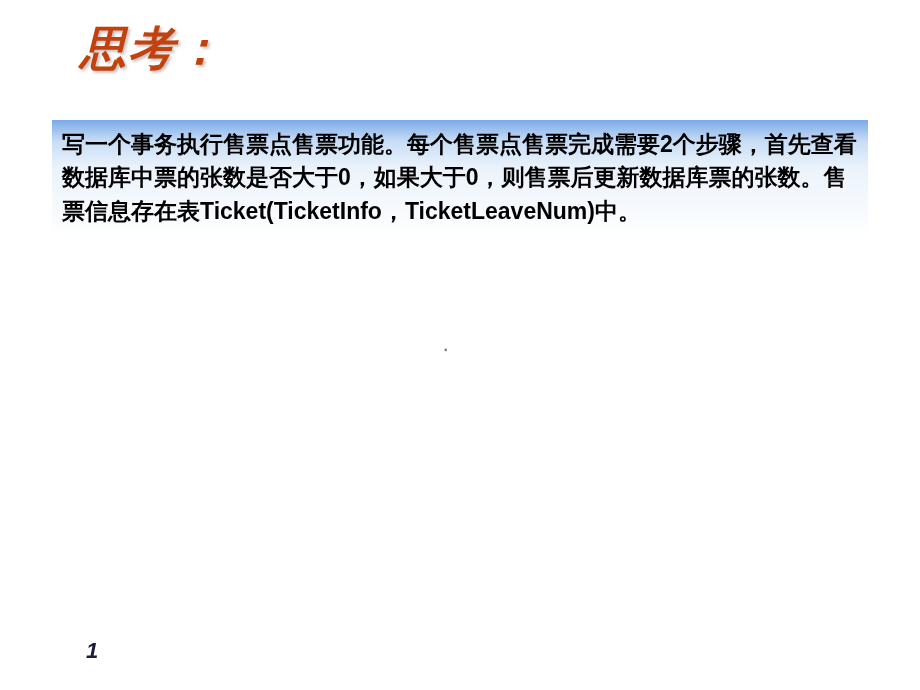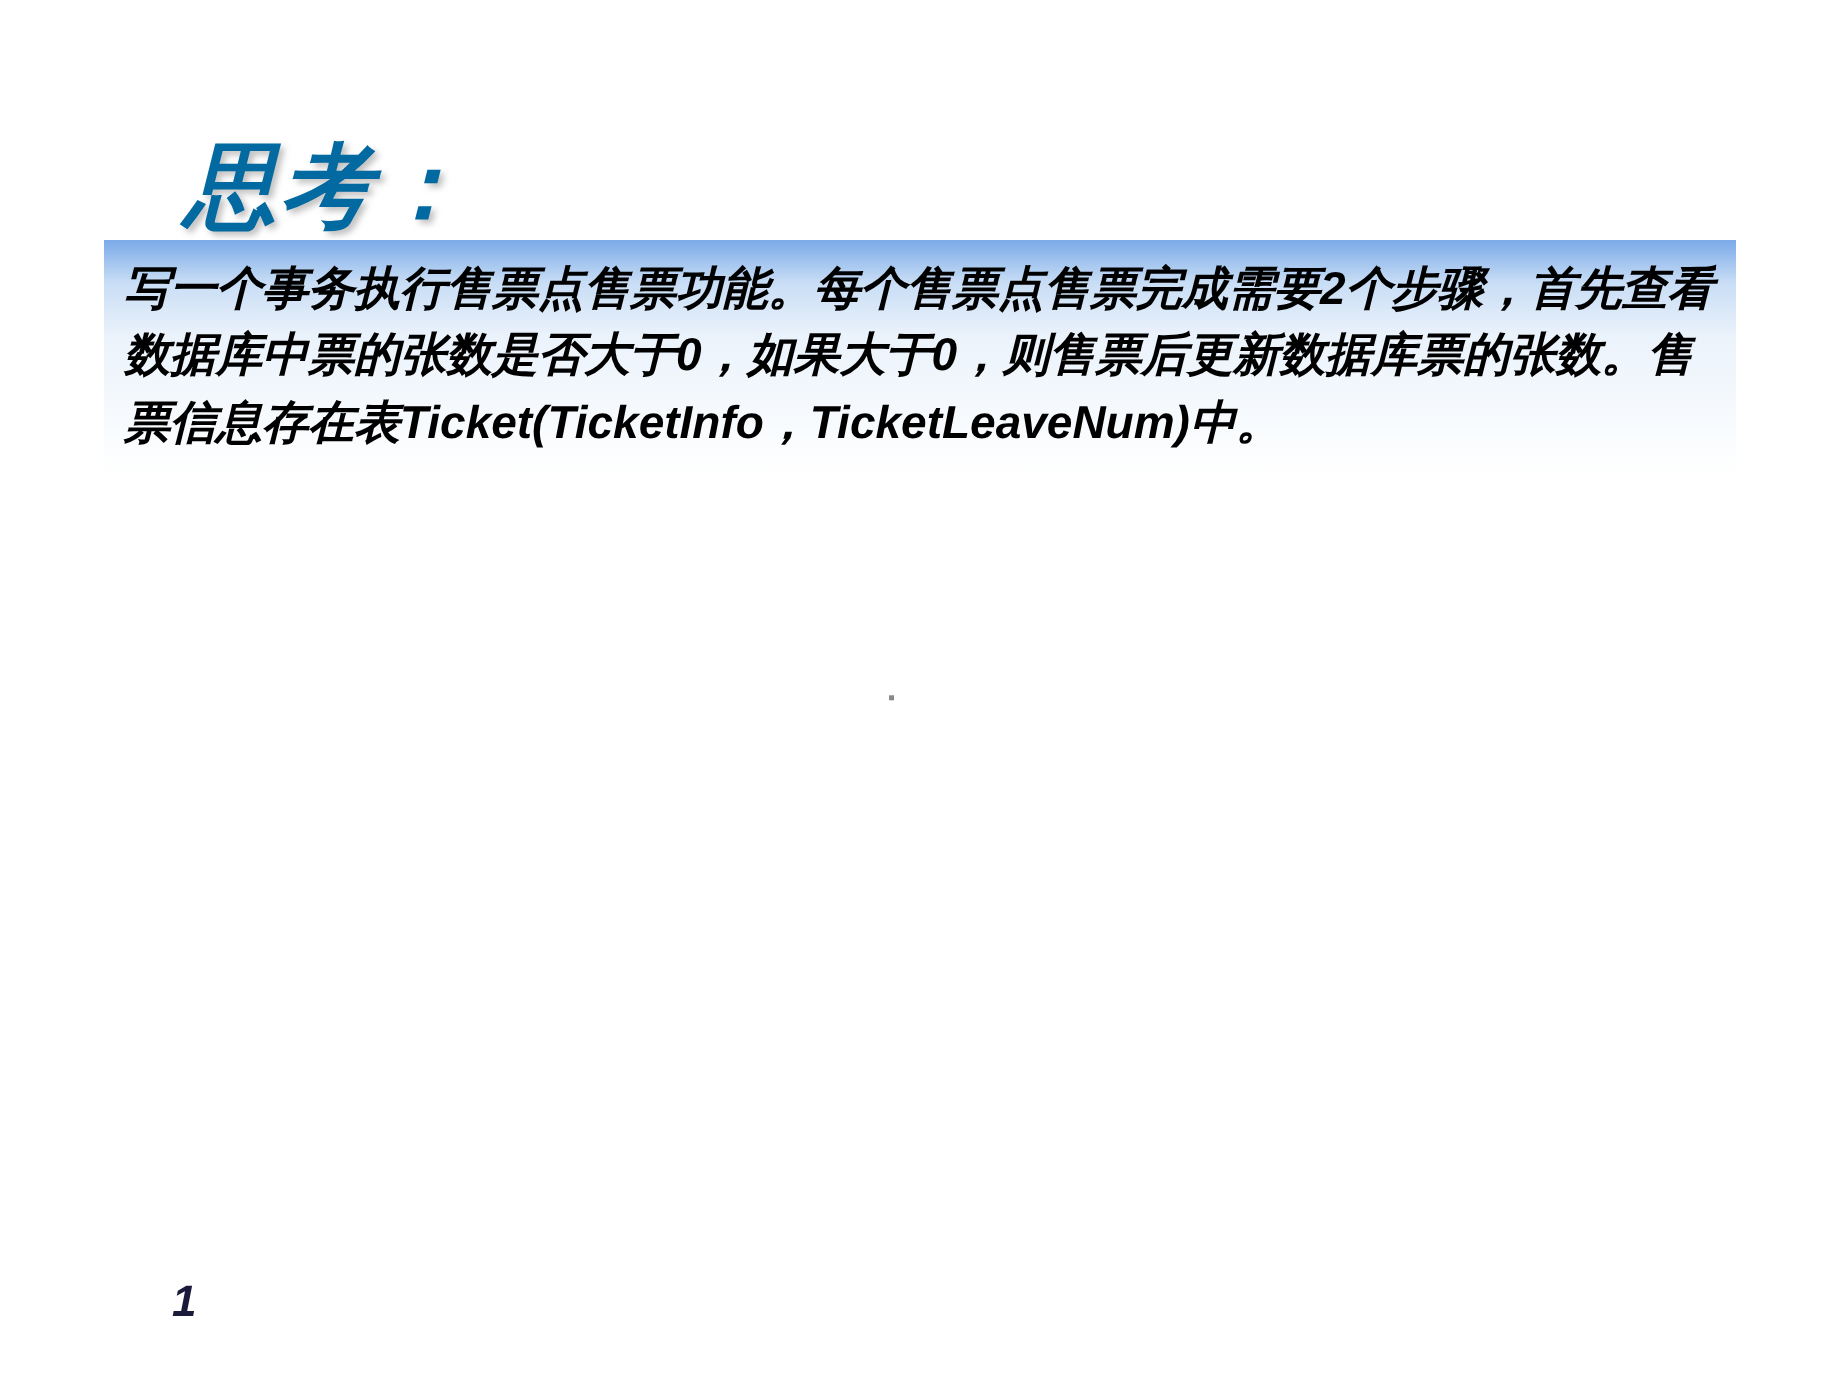--- a/index.html
+++ b/index.html
@@ -11,37 +11,35 @@
       width: 920px;
       height: 690px;
       background: #ffffff;
       font-family: "Microsoft YaHei", "SimHei", "SimSun", Arial, sans-serif;
       position: relative;
       overflow: hidden;
     }
     .slide-heading {
       position: absolute;
       top: 18px;
-      left: 92px;
+      left: 80px;
       font-size: 46px;
       font-weight: bold;
-      color: #0369a1;
+      color: #c2410c;
       font-style: italic;
       text-shadow: 2px 2px 3px rgba(150,150,150,0.6);
       letter-spacing: 2px;
-      margin-top: 45px;
     }
     .content-box {
       position: absolute;
       top: 120px;
       left: 52px;
       width: 816px;
       background: linear-gradient(to bottom, #7aaae8 0%, #c8ddf5 18%, #eaf2fb 40%, #f5f9fd 70%, #ffffff 100%);
       padding: 8px 10px 10px 10px;
-      font-style: italic;
     }
     .content-text {
       font-size: 23px;
       font-weight: bold;
       color: #000000;
       line-height: 1.45;
       text-align: left;
       word-break: break-all;
     }
     .center-dot {

